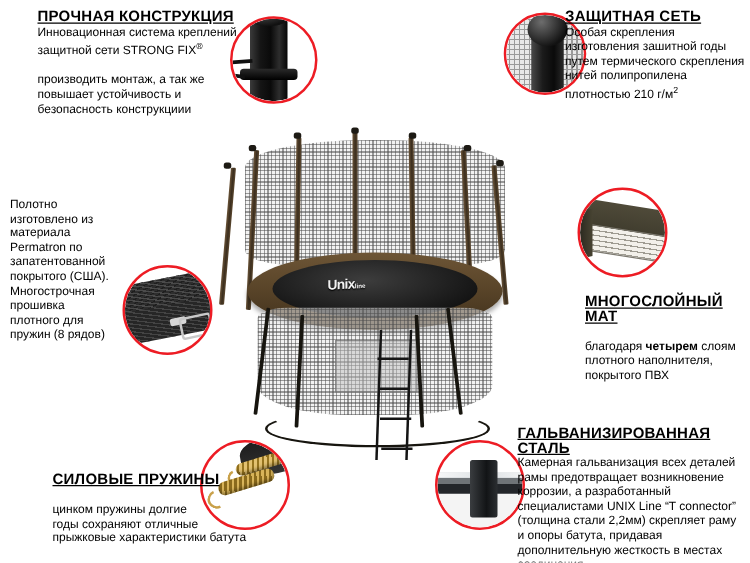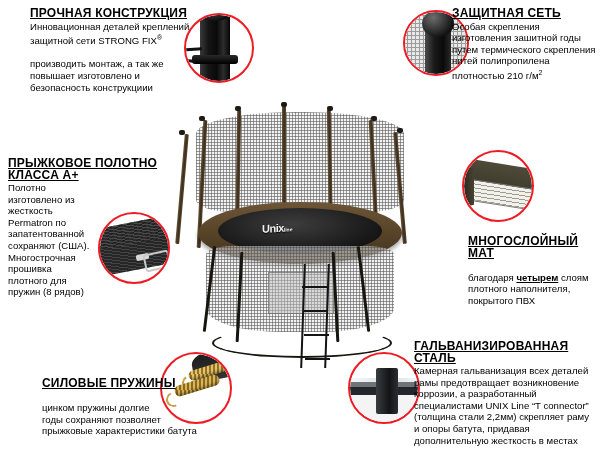--- a/index.html
+++ b/index.html
@@ -22,21 +22,21 @@
     line-height:11.5px;
     margin:0 0 1px 0;
     text-transform:uppercase;
     text-decoration:underline;
   }
   .block .body{
     font-size:9.6px;
     line-height:11.6px;
     margin:0;
   }
-  .block .body b{font-weight:bold;text-decoration:underline;}
+  .block .body b{font-weight:bold;}
   .sup{font-size:7px;vertical-align:super;}
   .supc{font-size:7px;vertical-align:super;}
 
   
   .callout{
     position:absolute;
     border-radius:50%;
     border:2.5px solid #ed1c24;
     overflow:hidden;
     background:#ffffff;
@@ -297,25 +297,25 @@
     <div class="ladder-rail" style="left:150px;top:168px;height:104px;transform:rotate(2deg);"></div>
     <div class="ladder-step" style="left:126px;top:190px;width:25px;"></div>
     <div class="ladder-step" style="left:127px;top:214px;width:25px;"></div>
     <div class="ladder-step" style="left:128px;top:238px;width:25px;"></div>
     <div class="ladder-step" style="left:129px;top:262px;width:25px;"></div>
   </div>
 
   <div class="block" style="left:30px;top:8px;width:165px;">
     <p class="ttl">ПРОЧНАЯ КОНСТРУКЦИЯ</p>
     <p class="body">
-      <span>Инновационная деталей креплений</span><br>
+      <span>Инновационная система креплений</span><br>
       <span>защитной сети STRONG FIX</span><span class="sup">®</span><br>
       <br>
       <span>производить монтаж, а так же</span><br>
-      <span>повышает изготовлено и</span><br>
+      <span>повышает устойчивость и</span><br>
       <span>безопасность конструкциии</span>
     </p>
   </div>
   <div class="callout" style="left:184px;top:13px;width:70px;height:70px;">
     <div class="inner">
       <div class="c1-pole"></div>
       <div class="c1-cap"></div>
       <div class="c1-ring"></div>
       <div class="c1-arm"></div>
       <div class="c1-arm2"></div>
@@ -335,29 +335,25 @@
     <p class="body">
       <span>Особая скрепления</span><br>
       <span>изготовления зашитной годы</span><br>
       <span>путем термического скрепления</span><br>
       <span>нитей полипропилена</span><br>
       <span>плотностью 210 г/м</span><span class="supc">2</span>
     </p>
   </div>
 
   <div class="block" style="left:8px;top:158px;width:150px;">
-    <p class="ttl">
-      <span>ПРЫЖКОВОЕ ПОЛОТНО</span><br>
-      <span>КЛАССА А+</span>
-    </p>
     <p class="body" style="width:92px;">
       <span>Полотно изготовлено из</span><br>
-      <span>жесткость Permatron по</span><br>
+      <span>материала Permatron по</span><br>
       <span>запатентованной</span><br>
-      <span>сохраняют (США).</span><br>
+      <span>покрытого (США).</span><br>
       <span>Многострочная</span><br>
       <span>прошивка</span><br>
       <span>плотного для</span><br>
       <span>пружин (8 рядов)</span>
     </p>
   </div>
   <div class="callout" style="left:98px;top:212px;width:72px;height:72px;">
     <div class="inner">
       <div class="c3-mat"></div>
       <div class="c3-mat2"></div>
@@ -390,21 +386,21 @@
       <div class="c5-hook2"></div>
       <div class="c5-sp1"></div>
       <div class="c5-hook1"></div>
     </div>
   </div>
   <div class="block" style="left:42px;top:378px;width:190px;">
     <p class="ttl">СИЛОВЫЕ ПРУЖИНЫ</p>
     <p class="body">
       <br>
       <span>цинком пружины долгие</span><br>
-      <span>годы сохраняют позволяет</span><br>
+      <span>годы сохраняют отличные</span><br>
       <span>прыжковые характеристики батута</span>
     </p>
   </div>
 
   <div class="callout" style="left:348px;top:352px;width:72px;height:72px;">
     <div class="inner">
       <div class="c6-base"></div>
       <div class="c6-bar"></div>
       <div class="c6-gloss"></div>
       <div class="c6-tee"></div>

